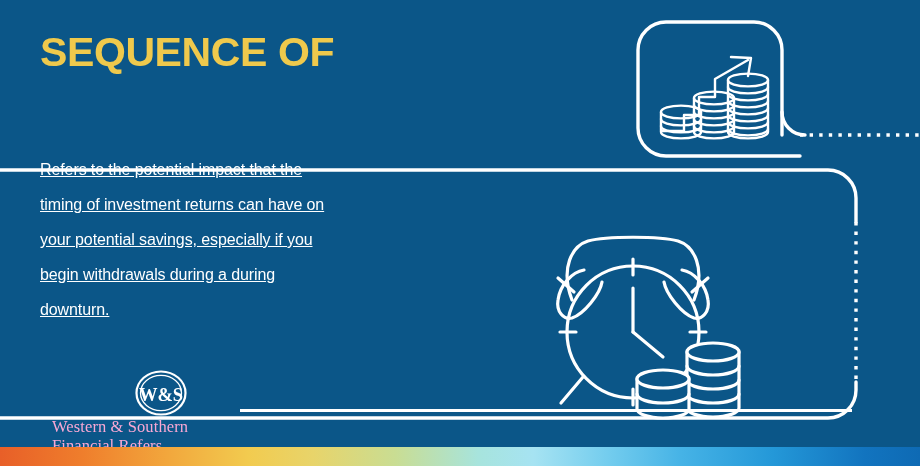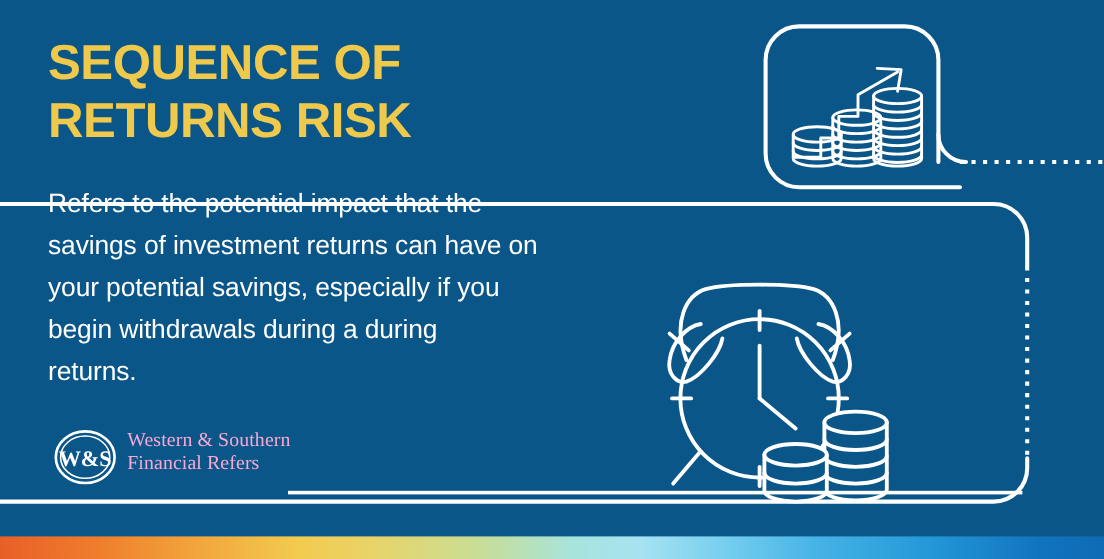--- a/index.html
+++ b/index.html
@@ -47,34 +47,36 @@
   .headline .hl-line { display: block; }
 
   .body-copy {
     position: absolute;
     left: 0;
     top: 152px;
     width: 478px;
     margin: 0;
     color: #ffffff;
     font-family: "Liberation Sans", sans-serif;
-    font-size: 22px;
+    font-size: 16px;
     line-height: 35px;
     font-weight: normal;
     letter-spacing: -0.1px;
+    text-decoration: underline;
   }
   .body-copy .bc-line { display: block; white-space: nowrap; }
 
   
   .logo-lockup {
     position: absolute;
     left: 4px;
-    top: 357px;
+    top: 369px;
     display: flex;
-    align-items: flex-start;
+    align-items: flex-end;
+    flex-direction: column;
   }
   .logo-mark { display: block; }
   .logo-words {
     margin-left: 8px;
     color: #f9a8d4;
     font-family: "Liberation Serif", serif;
     font-size: 16.5px;
     line-height: 19px;
     font-weight: normal;
     letter-spacing: 0.1px;
@@ -250,29 +252,28 @@
         <ellipse cx="663" cy="379" rx="26" ry="9"></ellipse>
         <path fill="none" d="M 637 394 A 26 9 0 0 0 689 394"></path>
       </g>
     </g>
   </svg>
 
   <div class="left-col">
 
     <h1 class="headline">
       <span class="hl-line">SEQUENCE OF</span>
-      <span class="hl-line">RETURNS RISK</span>
     </h1>
 
     <p class="body-copy">
       <span class="bc-line">Refers to the potential impact that the</span>
-      <span class="bc-line">savings of investment returns can have on</span>
+      <span class="bc-line">timing of investment returns can have on</span>
       <span class="bc-line">your potential savings, especially if you</span>
       <span class="bc-line">begin withdrawals during a during</span>
-      <span class="bc-line">returns.</span>
+      <span class="bc-line">downturn.</span>
     </p>
 
     <div class="logo-lockup">
       <svg class="logo-mark" width="54" height="48" viewBox="0 0 54 48" xmlns="http://www.w3.org/2000/svg">
         <ellipse cx="27" cy="24" rx="24.5" ry="21.5" fill="none" stroke="#ffffff" stroke-width="2.2"></ellipse>
         <ellipse cx="27" cy="24" rx="20.5" ry="17.6" fill="none" stroke="#ffffff" stroke-width="1.3"></ellipse>
         <text x="27" y="31.5" text-anchor="middle" font-family="Liberation Serif, serif" font-size="18.5" font-weight="bold" fill="#ffffff">W&amp;S</text>
       </svg>
       <div class="logo-words">
         <span>Western &amp; Southern</span>

